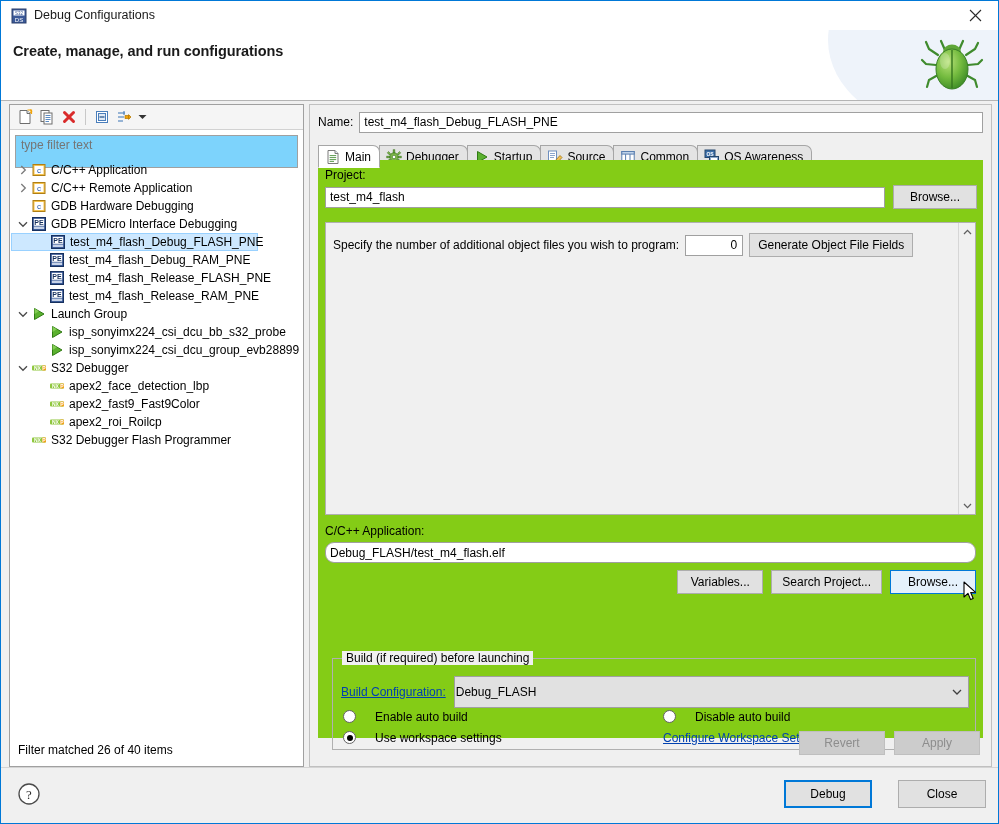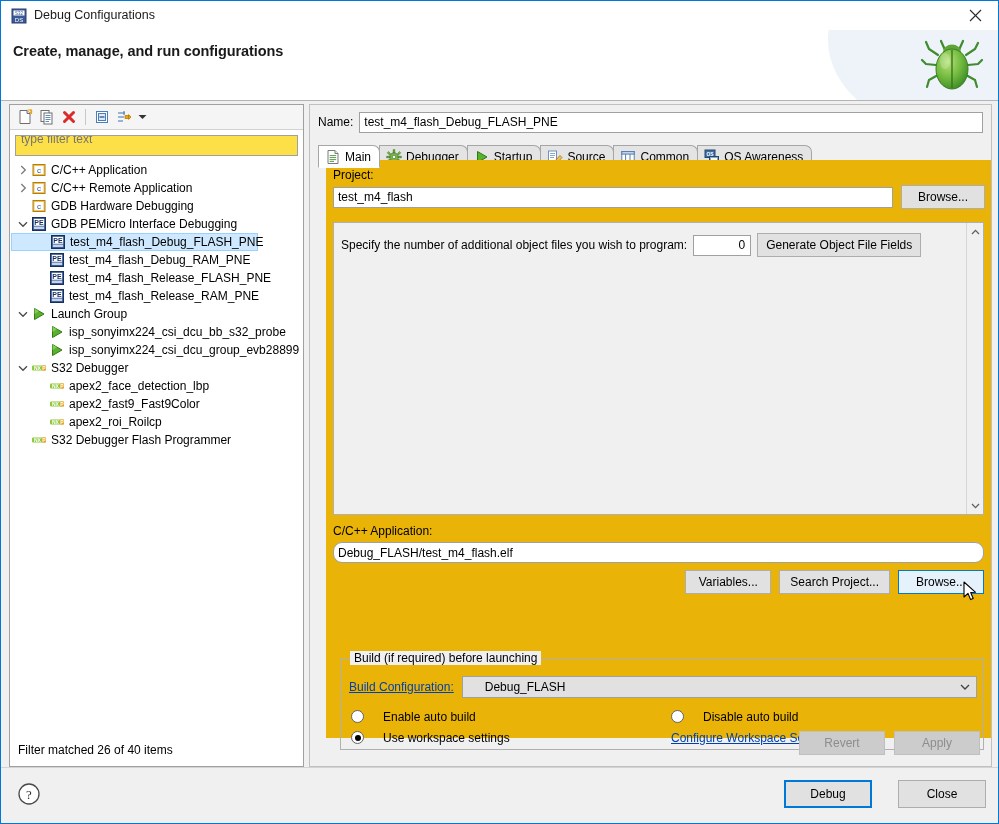--- a/index.html
+++ b/index.html
@@ -118,23 +118,23 @@
   }
   .tb-arrow {
     width: 14px; height: 21px;
     display: flex; align-items: center; justify-content: center;
     cursor: default;
   }
 
   .filter-box {
     position: absolute;
     left: 5px; top: 30px;
-    width: 283px; height: 21px;
+    width: 283px; height: 33px;
     border: 1px solid #a0a0a0;
-    background: #fde047;
+    background: #7dd3fc;
     box-sizing: border-box;
     font-family: "Liberation Sans", sans-serif;
     font-size: 12px;
     color: #6d6d6d;
     padding: 0 0 14px 5px;
     line-height: 19px;
     outline: none;
   }
 
   .tree {
@@ -260,24 +260,24 @@
   .tab .tab-ico {
     width: 16px; height: 16px;
     margin-right: 4px;
     display: inline-flex; align-items: center; justify-content: center;
     flex: 0 0 16px;
   }
 
   
   .tab-content {
     position: absolute;
-    left: 16px; top: 55px;
+    left: 8px; top: 55px;
     width: 665px;
     height: 578px;
-    background: #eab308;
+    background: #84cc16;
     box-sizing: border-box;
   }
   .section-label {
     font-size: 12px;
     color: #000;
     margin: 8px 0 3px 7px;
   }
   .row-inline {
     display: flex;
     align-items: center;
@@ -400,27 +400,27 @@
   }
   .link {
     color: #0040b0;
     text-decoration: underline;
     font-size: 12px;
     cursor: default;
     white-space: nowrap;
   }
   .combo {
     flex: 1;
-    height: 22px;
+    height: 32px;
     background: #e1e1e1;
     border: 1px solid #a0a0a0;
     box-sizing: border-box;
     display: flex;
     align-items: center;
-    padding-left: 22px;
+    padding-left: 1px;
     font-size: 12px;
     position: relative;
     cursor: default;
   }
   .combo .chev {
     position: absolute;
     right: 6px; top: 0; bottom: 0;
     display: flex; align-items: center;
   }
   .radio-grid {

